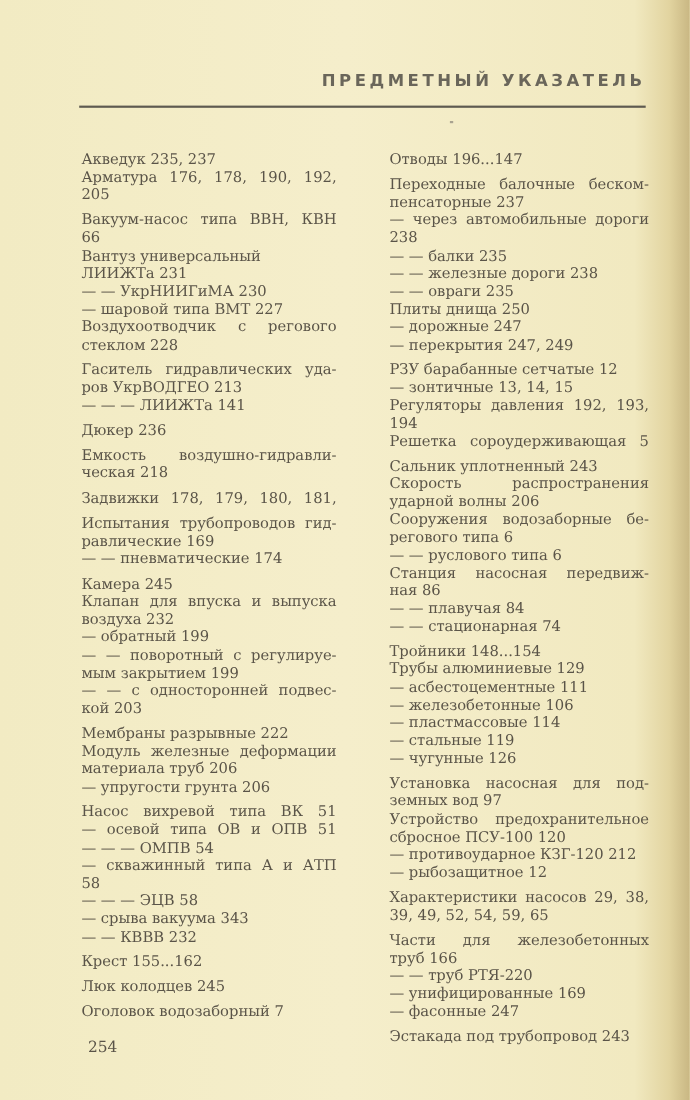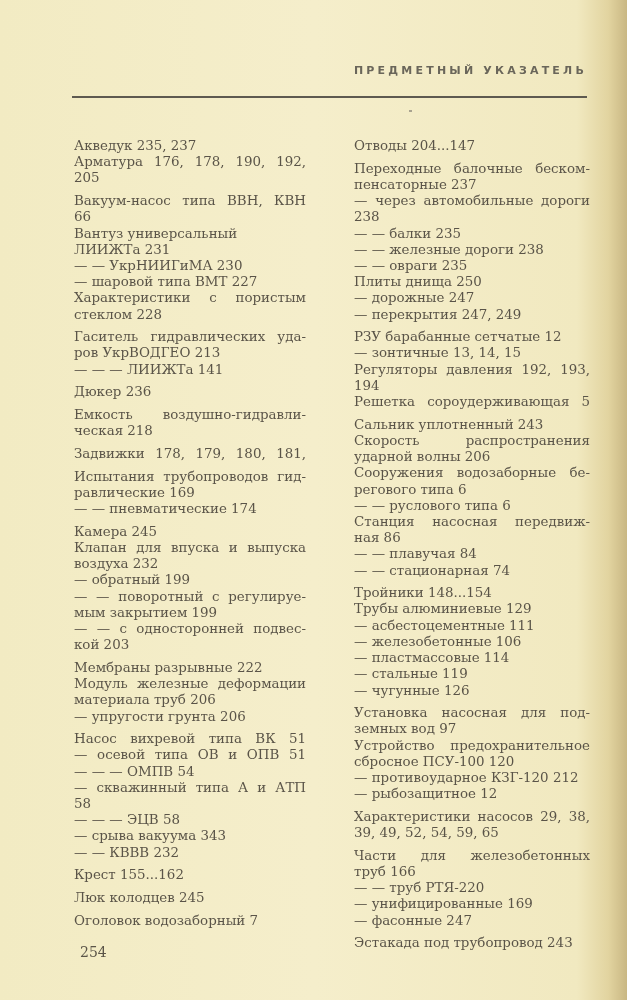--- a/index.html
+++ b/index.html
@@ -10,21 +10,21 @@
     font-family: "DejaVu Serif", "Liberation Serif", serif;
     color: #5a5448;
     position: relative;
   }
   .header {
     position: absolute; left: 72px; top: 64px; width: 515px; height: 34px;
   }
   .header-title {
     position: absolute; right: 0; top: 0;
     font-family: "DejaVu Sans", "Liberation Sans", sans-serif;
-    font-weight: bold; font-size: 11px; letter-spacing: 3.2px;
+    font-weight: bold; font-size: 15px; letter-spacing: 3.2px;
     color: #6a665a;
   }
   .header-rule {
     position: absolute; left: 0; right: 0; top: 32px; height: 2px;
     background: #5e5a50;
   }
   .dot { position:absolute; left: 409px; top: 110px; width:3px; height:2px; background:#a9a390; }
   .col {
     position: absolute; top: 138px;
     font-size: 13.4px; line-height: 16.2px;
@@ -53,21 +53,21 @@
       <div class="line justify">Арматура 176, 178, 190, 192,</div>
       <div class="line">205</div>
     </div>
     <div class="group">
       <div class="line justify">Вакуум-насос типа ВВН, КВН</div>
       <div class="line">66</div>
       <div class="line">Вантуз универсальный</div>
       <div class="line">ЛИИЖТа 231</div>
       <div class="line">— — УкрНИИГиМА 230</div>
       <div class="line">— шаровой типа ВМТ 227</div>
-      <div class="line justify">Характеристики с пористым</div>
+      <div class="line justify">Воздухоотводчик с регового</div>
       <div class="line">стеклом 228</div>
     </div>
     <div class="group">
       <div class="line justify">Гаситель гидравлических уда-</div>
       <div class="line">ров УкрВОДГЕО 213</div>
       <div class="line">— — — ЛИИЖТа 141</div>
     </div>
     <div class="group">
       <div class="line">Дюкер 236</div>
     </div>
@@ -114,21 +114,21 @@
     </div>
     <div class="group">
       <div class="line">Люк колодцев 245</div>
     </div>
     <div class="group">
       <div class="line">Оголовок водозаборный 7</div>
     </div>
   </div>
 <div class="col right" id="col-right">
     <div class="group">
-      <div class="line">Отводы 204...147</div>
+      <div class="line">Отводы 196...147</div>
     </div>
     <div class="group">
       <div class="line justify">Переходные балочные беском-</div>
       <div class="line">пенсаторные 237</div>
       <div class="line justify">— через автомобильные дороги</div>
       <div class="line">238</div>
       <div class="line">— — балки 235</div>
       <div class="line">— — железные дороги 238</div>
       <div class="line">— — овраги 235</div>
       <div class="line">Плиты днища 250</div>

